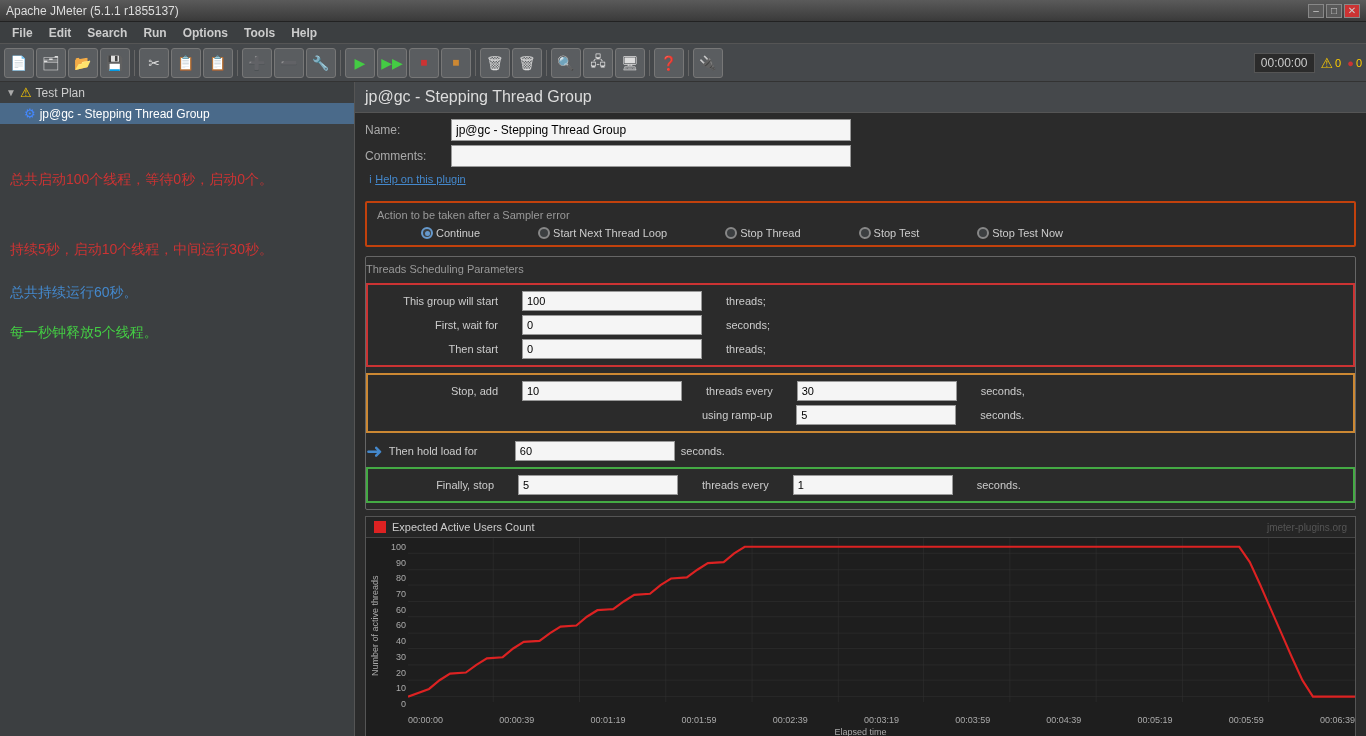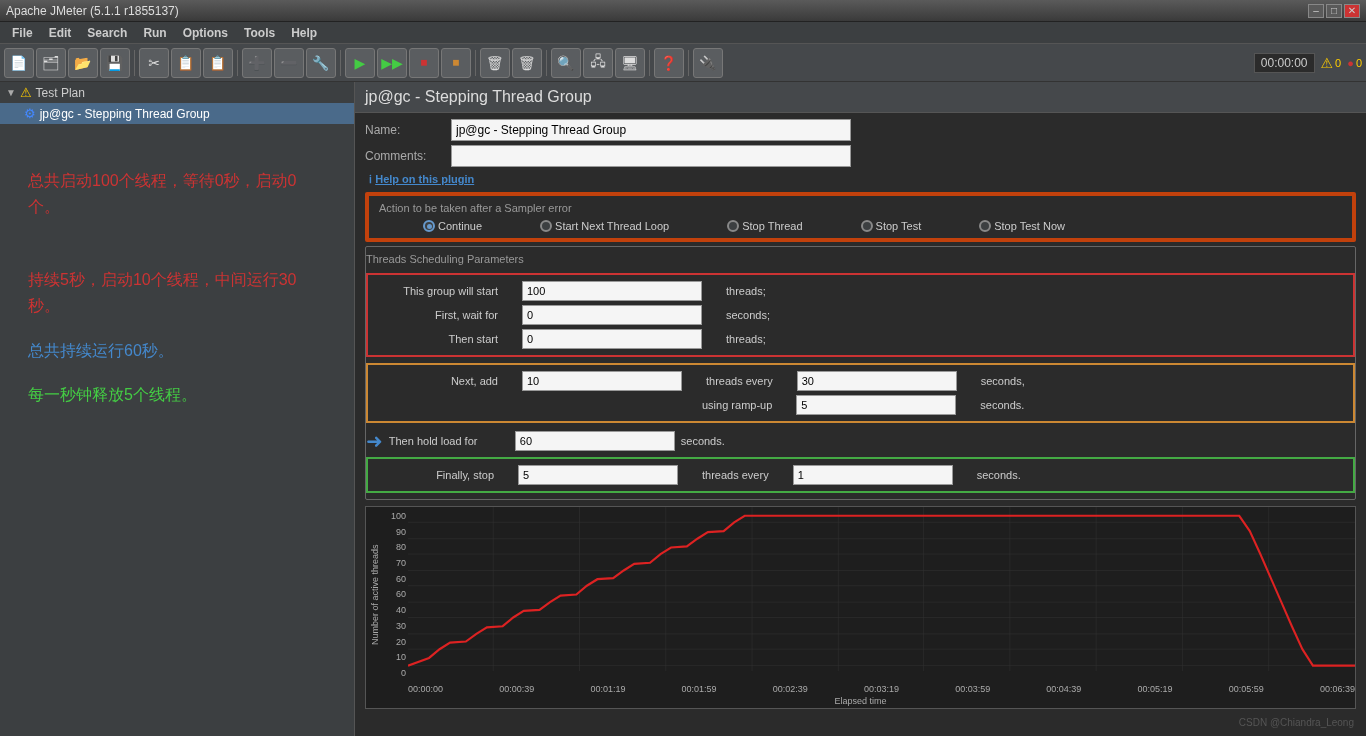--- a/index.html
+++ b/index.html
@@ -88,22 +88,22 @@
       padding: 3px 6px;
       cursor: pointer;
       color: #ccc;
       font-size: 12px;
     }
     .tree-item.selected { background: #4a6a8a; color: #fff; }
     .tree-arrow { font-size: 10px; color: #aaa; }
 
     
     .sidebar-note {
-      padding: 4px 28px;
-      font-size: 16px;
+      padding: 4px 10px;
+      font-size: 14px;
       line-height: 1.6;
     }
     .note-red { color: #cc3333; }
     .note-blue { color: #4488cc; }
     .note-green { color: #44cc44; }
 
     
     #content {
       flex: 1;
       background: #2b2b2b;
@@ -132,22 +132,22 @@
       color: #000;
       border: 1px solid #999;
       padding: 2px 4px;
       font-size: 12px;
       height: 22px;
       width: 200px;
     }
 
     
     .section-border {
-      border: 4px solid #c2410c;
-      margin: 0 10px;
+      border: 2px solid #c2410c;
+      margin: 9px 10px;
       padding: 6px 10px;
       border-radius: 2px;
     }
     .section-title {
       font-size: 11px;
       color: #999;
       margin-bottom: 6px;
     }
     .radio-group { display: flex; align-items: center; gap: 14px; }
     .radio-item { display: flex; align-items: center; gap: 3px; cursor: pointer; font-size: 11px; color: #ccc; padding-left: 44px; }
@@ -352,21 +352,21 @@
 
     <div class="form-section">
       <div class="form-row">
         <span class="form-label">Name:</span>
         <input class="form-input" type="text" style="width: 400px;" value="jp@gc - Stepping Thread Group">
       </div>
       <div class="form-row">
         <span class="form-label">Comments:</span>
         <input class="form-input" type="text" style="width: 400px;">
       </div>
-      <div style="margin-top:2px; padding-left:4px;font-weight:bold;">
+      <div style="margin-top:2px; padding-left:4px;">
         <span style="color:#4488cc; font-size:11px;">ℹ</span>
         <a href="#" style="color:#4488cc; font-size:11px; text-decoration:underline;">Help on this plugin</a>
       </div>
     </div>
 
     <div class="section-border">
       <div class="section-title">Action to be taken after a Sampler error</div>
       <div class="radio-group">
         <label class="radio-item">
           <div class="radio-circle selected"></div>
@@ -407,21 +407,21 @@
         </div>
         <div class="param-row">
           <span class="param-label">Then start</span>
           <input class="param-input" type="text" value="0" style="">
           <span class="param-unit">threads;</span>
         </div>
       </div>
 
       <div class="param-box-orange">
         <div class="param-row">
-          <span class="param-label">Next, add</span>
+          <span class="param-label">Stop, add</span>
           <input class="param-input-wide" type="text" value="10" style="">
           <span class="param-unit">threads every</span>
           <input class="param-input-wide" type="text" value="30" style="">
           <span class="param-unit">seconds,</span>
         </div>
         <div class="param-row">
           <span class="param-label"></span>
           <span class="param-unit" style="margin-left:180px;">using ramp-up</span>
           <input class="param-input-wide" type="text" value="5" style="">
           <span class="param-unit">seconds.</span>
@@ -440,20 +440,25 @@
           <span class="param-label">Finally, stop</span>
           <input class="param-input-wide" type="text" value="5" style="">
           <span class="param-unit">threads every</span>
           <input class="param-input-wide" type="text" value="1" style="">
           <span class="param-unit">seconds.</span>
         </div>
       </div>
     </div>
 
     <div class="chart-section">
+      <div class="chart-header">
+        <div class="chart-legend-dot"></div>
+        <span class="chart-title">Expected Active Users Count</span>
+        <span class="chart-watermark">jmeter-plugins.org</span>
+      </div>
       <div class="chart-area">
         <div class="chart-ylabel">Number of active threads</div>
         <div class="chart-y-labels">
           <span class="chart-y-label">0</span>
           <span class="chart-y-label">10</span>
           <span class="chart-y-label">20</span>
           <span class="chart-y-label">30</span>
           <span class="chart-y-label">40</span>
           <span class="chart-y-label">60</span>
           <span class="chart-y-label">60</span>

